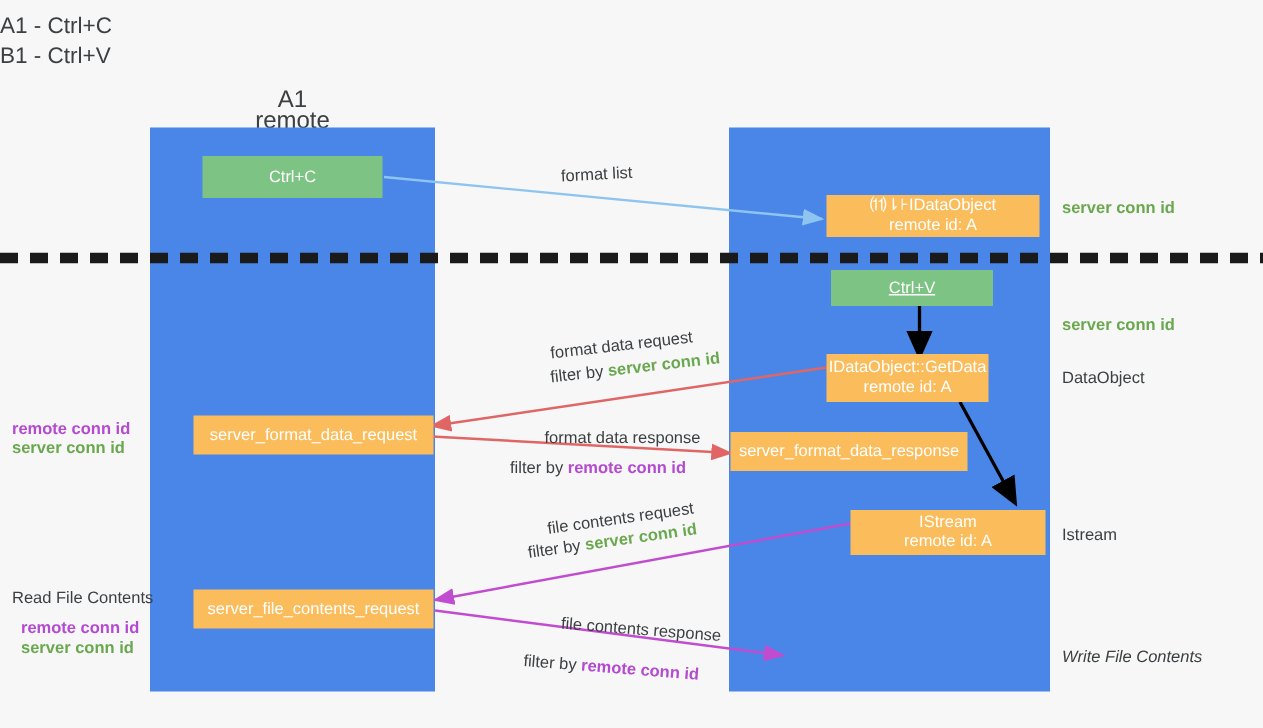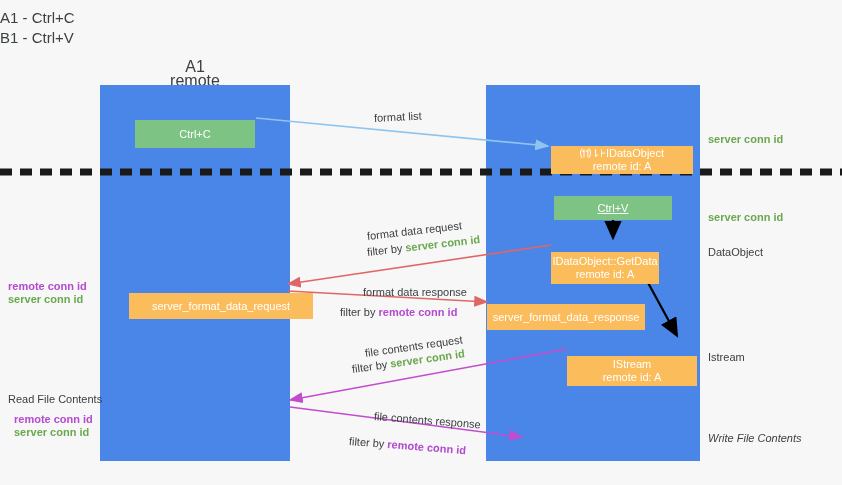--- a/index.html
+++ b/index.html
@@ -25,21 +25,20 @@
     position:absolute;background:#4a86e8;
   }
   .node{
     position:absolute;
     display:flex;align-items:center;justify-content:center;
     text-align:center;
     font-size:11px;line-height:13px;
     color:#ffffff;
     box-sizing:border-box;
     padding:2px 4px;
-    margin-top:16px;
   }
   .node.green{background:#7dc383;}
   .node.orange{background:#fbb košt;}
   .node.orange{background:#fbbc5c;}
   .node .l2{display:block;}
 
   .sidelabel{
     position:absolute;font-size:11px;line-height:14px;white-space:nowrap;
   }
   .green-t{color:#6aa84f;font-weight:bold;}
@@ -106,31 +105,34 @@
 
     <line x1="567" y1="349" x2="290" y2="400" stroke="#c24ccf" stroke-width="1.6" marker-end="url(#ah-mag)"></line>
 
     <line x1="290" y1="407" x2="522" y2="437" stroke="#c24ccf" stroke-width="1.6" marker-end="url(#ah-mag)"></line>
   </svg>
 
   <div class="node green" style="left:135px;top:104px;width:120px;height:28px;">
     <span>Ctrl+C</span>
   </div>
 
-  <div class="node orange" style="left:129px;top:277px;width:184px;height:26px;">
+  <div class="node orange" style="left:129px;top:277px;width:160px;height:26px;">
     <span>server_format_data_request</span>
   </div>
 
+  <div class="node orange" style="left:129px;top:393px;width:160px;height:26px;">
+    <span>server_file_contents_request</span>
+  </div>
 
   <div class="node orange" style="left:551px;top:130px;width:142px;height:28px;flex-direction:column;">
     <span>⑾⇂⊦IDataObject</span>
     <span class="l2">remote id: A</span>
   </div>
 
-  <div class="node green" style="left:554px;top:180px;width:118px;height:24px;text-decoration:underline;">
+  <div class="node green" style="left:554px;top:180px;width:108px;height:24px;text-decoration:underline;">
     <span>Ctrl+V</span>
   </div>
 
   <div class="node orange" style="left:551px;top:236px;width:108px;height:32px;flex-direction:column;">
     <span>IDataObject::GetData</span>
     <span class="l2">remote id: A</span>
   </div>
 
   <div class="node orange" style="left:487px;top:288px;width:158px;height:26px;">
     <span>server_format_data_response</span>

